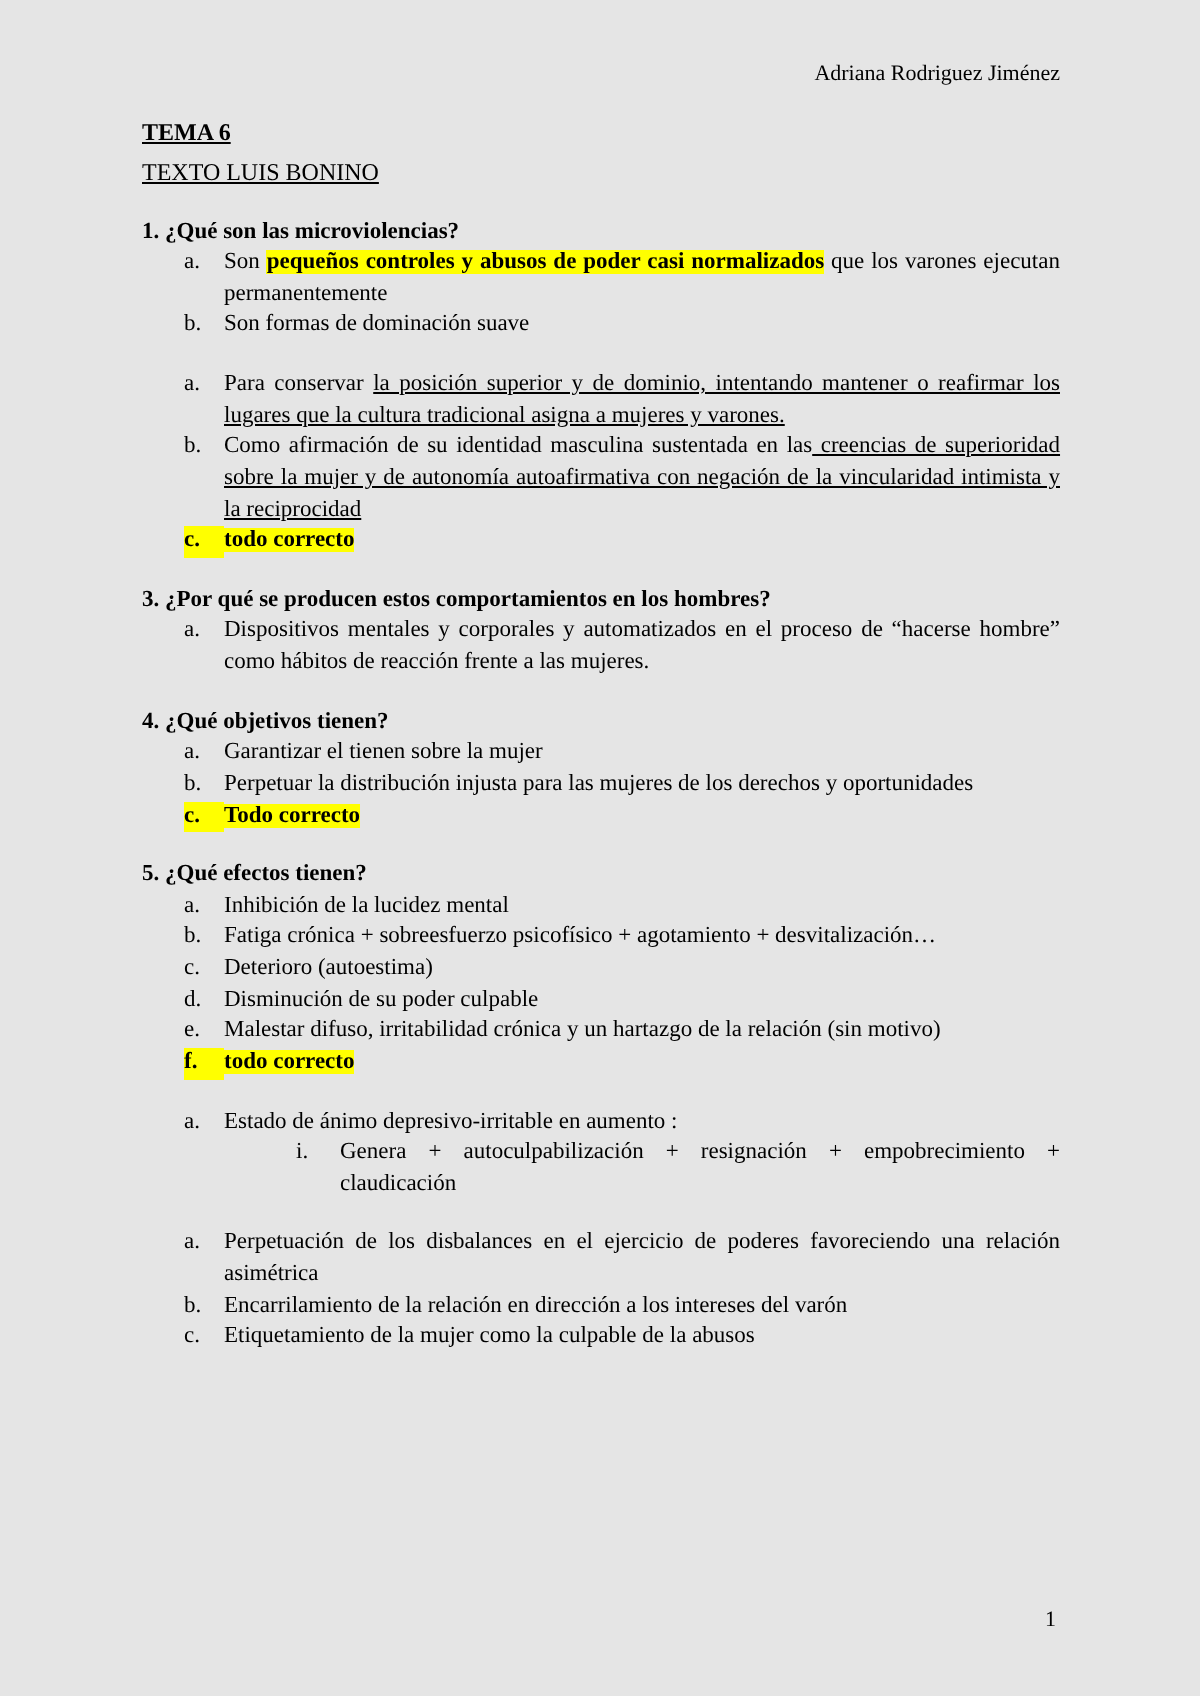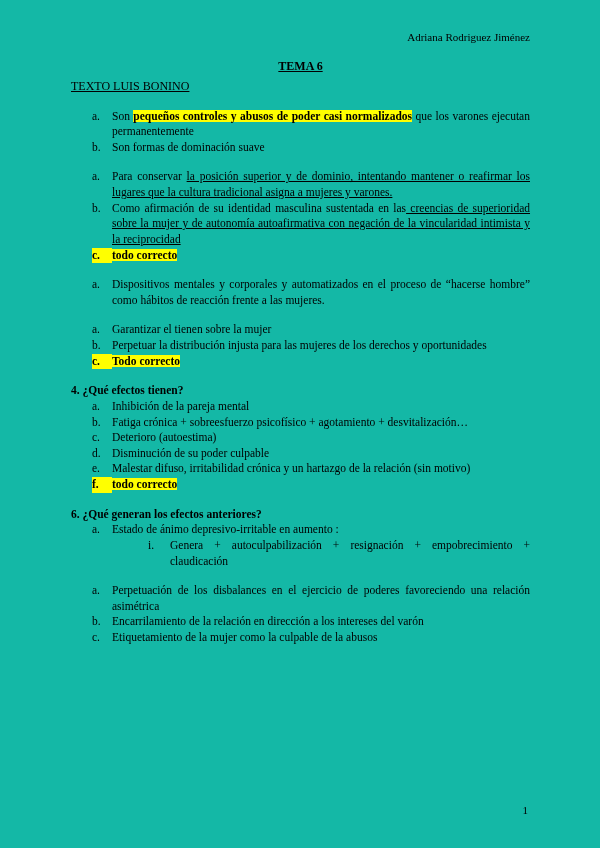--- a/index.html
+++ b/index.html
@@ -1,35 +1,34 @@
 <!DOCTYPE html>
 <html style="--hl: #ffff00;"><head>
 <meta charset="utf-8">
 <style>
   html, body { margin: 0; padding: 0; background: #ffffff; }
   .page {
     position: relative;
     width: 600px;
     height: 848px;
     box-sizing: border-box;
-    background: #14b8a6;
+    background: #e5e5e5;
     padding: 30px 70px 0 71px;
     font-family: "Liberation Serif", serif;
     font-size: 11.5px;
     line-height: 1.36;
     color: #000000;
     overflow: hidden;
   }
   .author {
     text-align: right;
     font-size: 11px;
     margin-bottom: 13px;
   }
   .doc-title {
-    text-align: center;
     font-weight: bold;
     font-size: 12px;
     text-decoration: underline;
   }
   .doc-subtitle {
     font-weight: normal;
     font-size: 12px;
     text-decoration: underline;
     margin-top: 4px;
   }
@@ -52,20 +51,21 @@
 </style>
 </head>
 <body>
 
 <div class="page">
   <div class="author">Adriana Rodriguez Jiménez</div>
   <div class="doc-title">TEMA 6</div>
   <div class="doc-subtitle">TEXTO LUIS BONINO</div>
   <div class="questions" id="questions">
       <div class="question">
+        <div class="q-heading">1. ¿Qué son las microviolencias?</div>
         <div class="item">
           <span class="label">a.</span>
           <div class="content"><span>Son </span><span class="hl ">pequeños controles y abusos de poder casi normalizados</span><span> que los varones ejecutan permanentemente</span></div>
         </div>
         <div class="item">
           <span class="label">b.</span>
           <div class="content"><span>Son formas de dominación suave</span></div>
         </div>
       </div>
       <div class="question">
@@ -76,44 +76,46 @@
         <div class="item">
           <span class="label">b.</span>
           <div class="content"><span>Como afirmación de su identidad masculina sustentada en las</span><span class="u"> creencias de superioridad sobre la mujer y de autonomía autoafirmativa con negación de la vincularidad intimista y la reciprocidad</span></div>
         </div>
         <div class="item">
           <span class="label hl">c.</span>
           <div class="content"><span class="hl ">todo correcto</span></div>
         </div>
       </div>
       <div class="question">
+        <div class="q-heading">3. ¿Por qué se producen estos comportamientos en los hombres?</div>
         <div class="item">
           <span class="label">a.</span>
           <div class="content"><span>Dispositivos mentales y corporales y automatizados en el proceso de “hacerse hombre” como hábitos de reacción frente a las mujeres.</span></div>
         </div>
       </div>
       <div class="question">
+        <div class="q-heading">4. ¿Qué objetivos tienen?</div>
         <div class="item">
           <span class="label">a.</span>
           <div class="content"><span>Garantizar el tienen sobre la mujer</span></div>
         </div>
         <div class="item">
           <span class="label">b.</span>
           <div class="content"><span>Perpetuar la distribución injusta para las mujeres de los derechos y oportunidades</span></div>
         </div>
         <div class="item">
           <span class="label hl">c.</span>
           <div class="content"><span class="hl ">Todo correcto</span></div>
         </div>
       </div>
       <div class="question">
-        <div class="q-heading">4. ¿Qué efectos tienen?</div>
+        <div class="q-heading">5. ¿Qué efectos tienen?</div>
         <div class="item">
           <span class="label">a.</span>
-          <div class="content"><span>Inhibición de la pareja mental</span></div>
+          <div class="content"><span>Inhibición de la lucidez mental</span></div>
         </div>
         <div class="item">
           <span class="label">b.</span>
           <div class="content"><span>Fatiga crónica + sobreesfuerzo psicofísico + agotamiento + desvitalización…</span></div>
         </div>
         <div class="item">
           <span class="label">c.</span>
           <div class="content"><span>Deterioro (autoestima)</span></div>
         </div>
         <div class="item">
@@ -123,21 +125,20 @@
         <div class="item">
           <span class="label">e.</span>
           <div class="content"><span>Malestar difuso, irritabilidad crónica y un hartazgo de la relación (sin motivo)</span></div>
         </div>
         <div class="item">
           <span class="label hl">f.</span>
           <div class="content"><span class="hl ">todo correcto</span></div>
         </div>
       </div>
       <div class="question">
-        <div class="q-heading">6. ¿Qué generan los efectos anteriores?</div>
         <div class="item">
           <span class="label">a.</span>
           <div class="content"><span>Estado de ánimo depresivo-irritable en aumento :</span></div>
         </div>
         <div class="item sub">
           <span class="label">i.</span>
           <div class="content"><span>Genera + autoculpabilización + resignación + empobrecimiento + claudicación</span></div>
         </div>
       </div>
       <div class="question">

